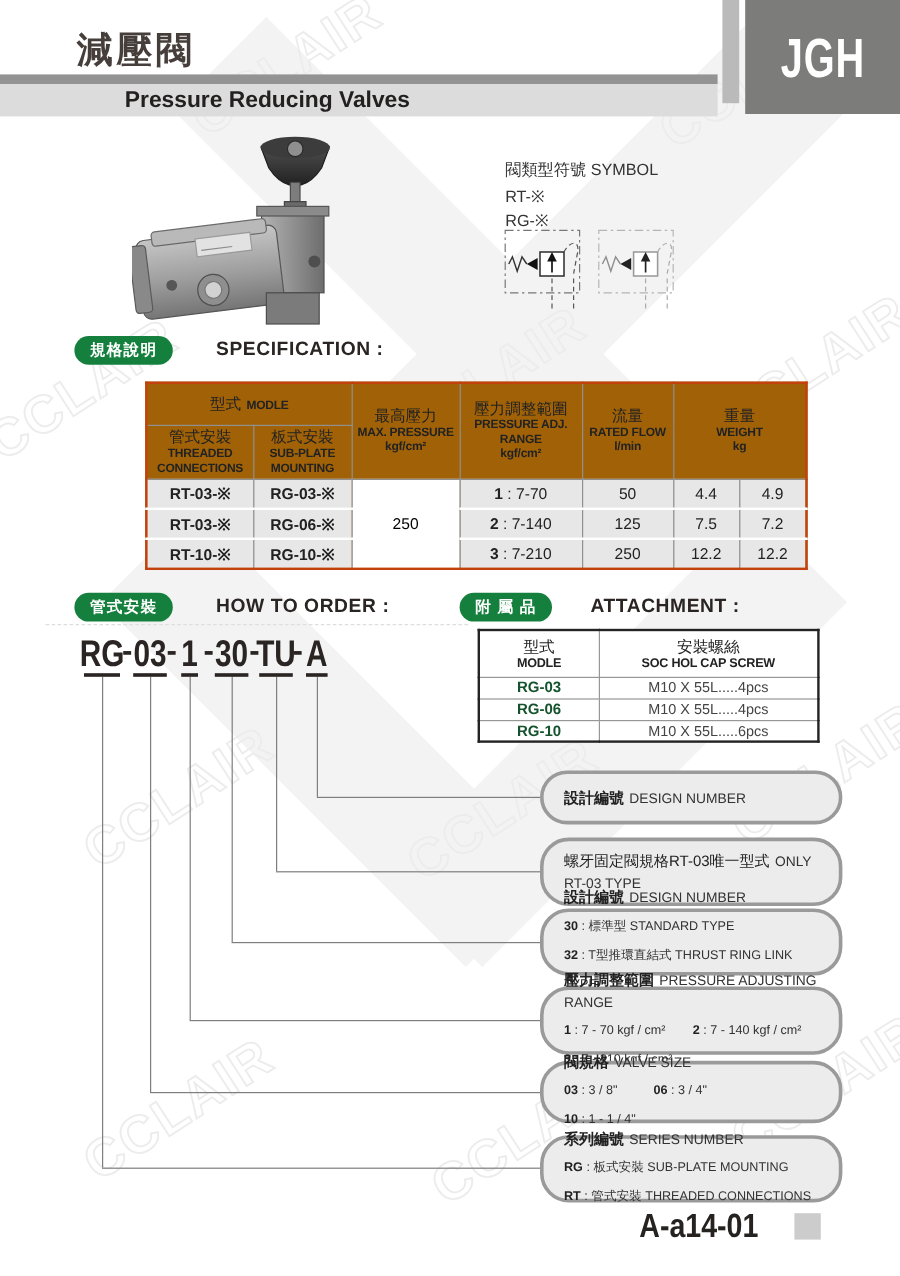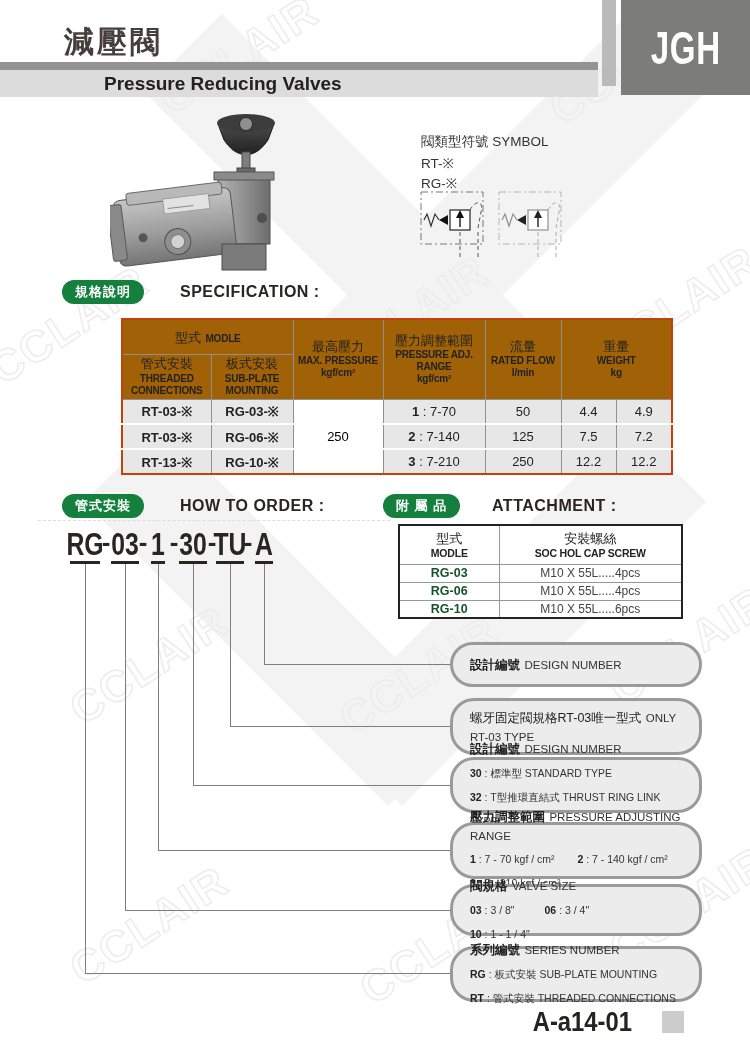--- a/index.html
+++ b/index.html
@@ -240,21 +240,21 @@
     </tr>
     <tr class="bd bd2">
       <td class="cell model">RT-03-※</td>
       <td class="cell model">RG-06-※</td>
       <td class="cell"><span class="adjno">2</span><span> : 7-140</span></td>
       <td class="cell">125</td>
       <td class="cell">7.5</td>
       <td class="cell">7.2</td>
     </tr>
     <tr class="bd bd3">
-      <td class="cell model">RT-13-※</td>
+      <td class="cell model">RT-10-※</td>
       <td class="cell model">RG-10-※</td>
       <td class="cell"><span class="adjno">3</span><span> : 7-210</span></td>
       <td class="cell">250</td>
       <td class="cell">12.2</td>
       <td class="cell">12.2</td>
     </tr>
   </tbody>
     </table>
 
   <div class="pill" style="left:62px;top:494px;">管式安裝</div>

